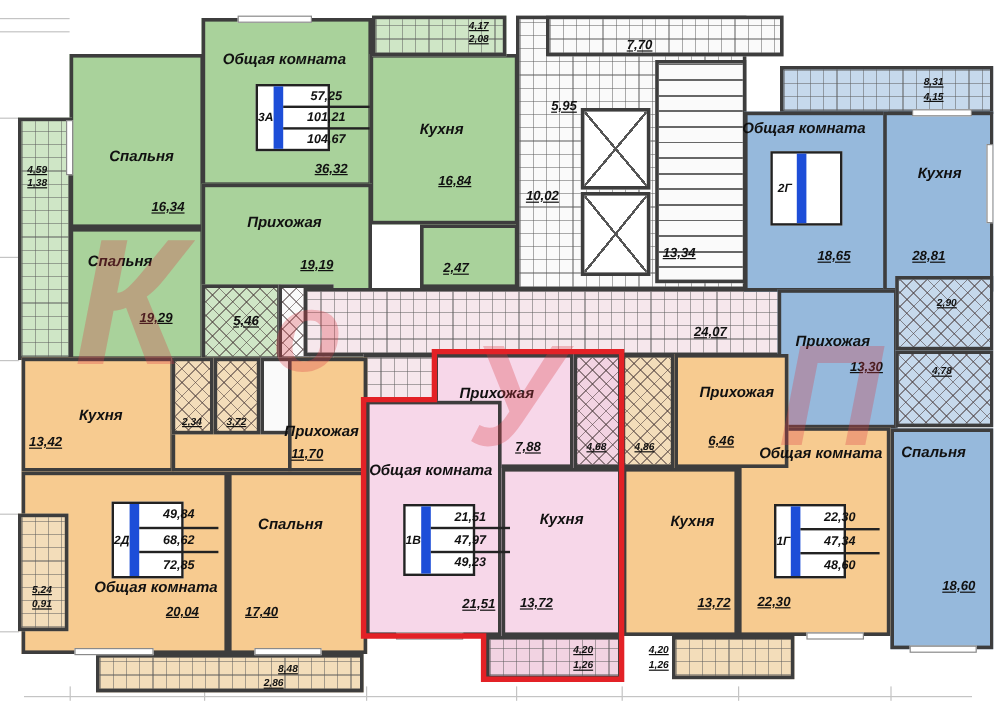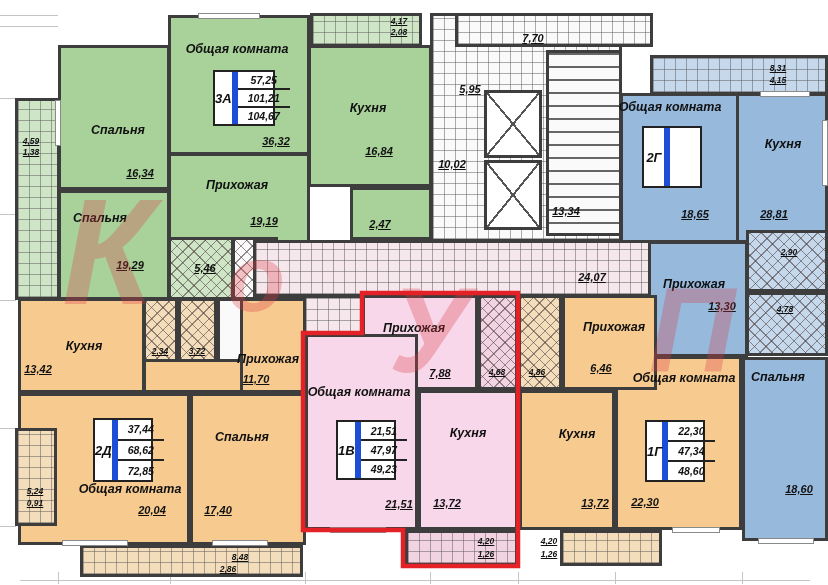--- a/index.html
+++ b/index.html
@@ -23,24 +23,24 @@
       linear-gradient(to bottom right, transparent calc(50% - 1px), #555 0, #555 calc(50% + 1px), transparent 0),
       #fff}
   .rname{position:absolute;transform:translate(-50%,-50%);font-weight:bold;font-style:italic;
          font-size:12.5px;white-space:nowrap;z-index:30}
   .aval{position:absolute;transform:translate(-50%,-50%);font-weight:bold;font-style:italic;
         font-size:11px;text-decoration:underline;white-space:nowrap;z-index:30}
   .sv{font-size:8.5px}
   .ibox{position:absolute;background:#fff;border:2px solid #222;display:flex;font-style:italic;
         font-weight:bold;box-sizing:border-box;z-index:30}
   .icode{width:20px;display:flex;align-items:center;justify-content:center;
-         border-right:6px solid #1d4ed8;font-size:13px}
+         border-right:8px solid #1d4ed8;font-size:10px}
   .ivals{flex:1;display:flex;flex-direction:column}
   .ivals div{flex:1;display:flex;align-items:center;justify-content:center;
-             border-bottom:2px solid #222;font-size:10.5px;padding:0 10px}
+             border-bottom:2px solid #222;font-size:10.5px;padding:0 20px}
   .ivals div:last-child{border-bottom:none}
   .win{position:absolute;background:#fff;border:1px solid #8a8a8a;box-sizing:border-box;z-index:20}
   .dl{position:absolute;background:#c4c4c4;height:1px}
   .dv{position:absolute;background:#c4c4c4;width:1px}
   .wm{position:absolute;transform:translate(-50%,-50%);font-weight:bold;font-style:italic;
       color:rgba(220,60,70,.30);z-index:40;pointer-events:none}
   svg.outline{position:absolute;left:0;top:0;z-index:50;pointer-events:none}
 </style>
 </head>
 <body>
@@ -170,21 +170,21 @@
     <span class="rname" style="left:242px;top:437px">Спальня</span>
     <span class="aval" style="left:218px;top:510px">17,40</span>
     <span class="aval sv" style="left:35px;top:491px">5,24</span>
     <span class="aval sv" style="left:35px;top:503px">0,91</span>
     <span class="aval sv" style="left:240px;top:557px">8,48</span>
     <span class="aval sv" style="left:228px;top:569px">2,86</span>
 
     <div class="ibox" style="left:93px;top:418px;width:60px;height:64px">
       <div class="icode">2Д</div>
       <div class="ivals">
-        <div>37,44</div>
+        <div>49,84</div>
         <div>68,62</div>
         <div>72,85</div>
       </div>
     </div>
   </div>
 
   <div>
     <div class="room o" style="left:615px;top:356px;width:127px;height:174px"></div>
     <div class="room ol hx" style="left:518px;top:295px;width:44px;height:95px"></div>
     <div class="room o" style="left:562px;top:295px;width:95px;height:95px"></div>

